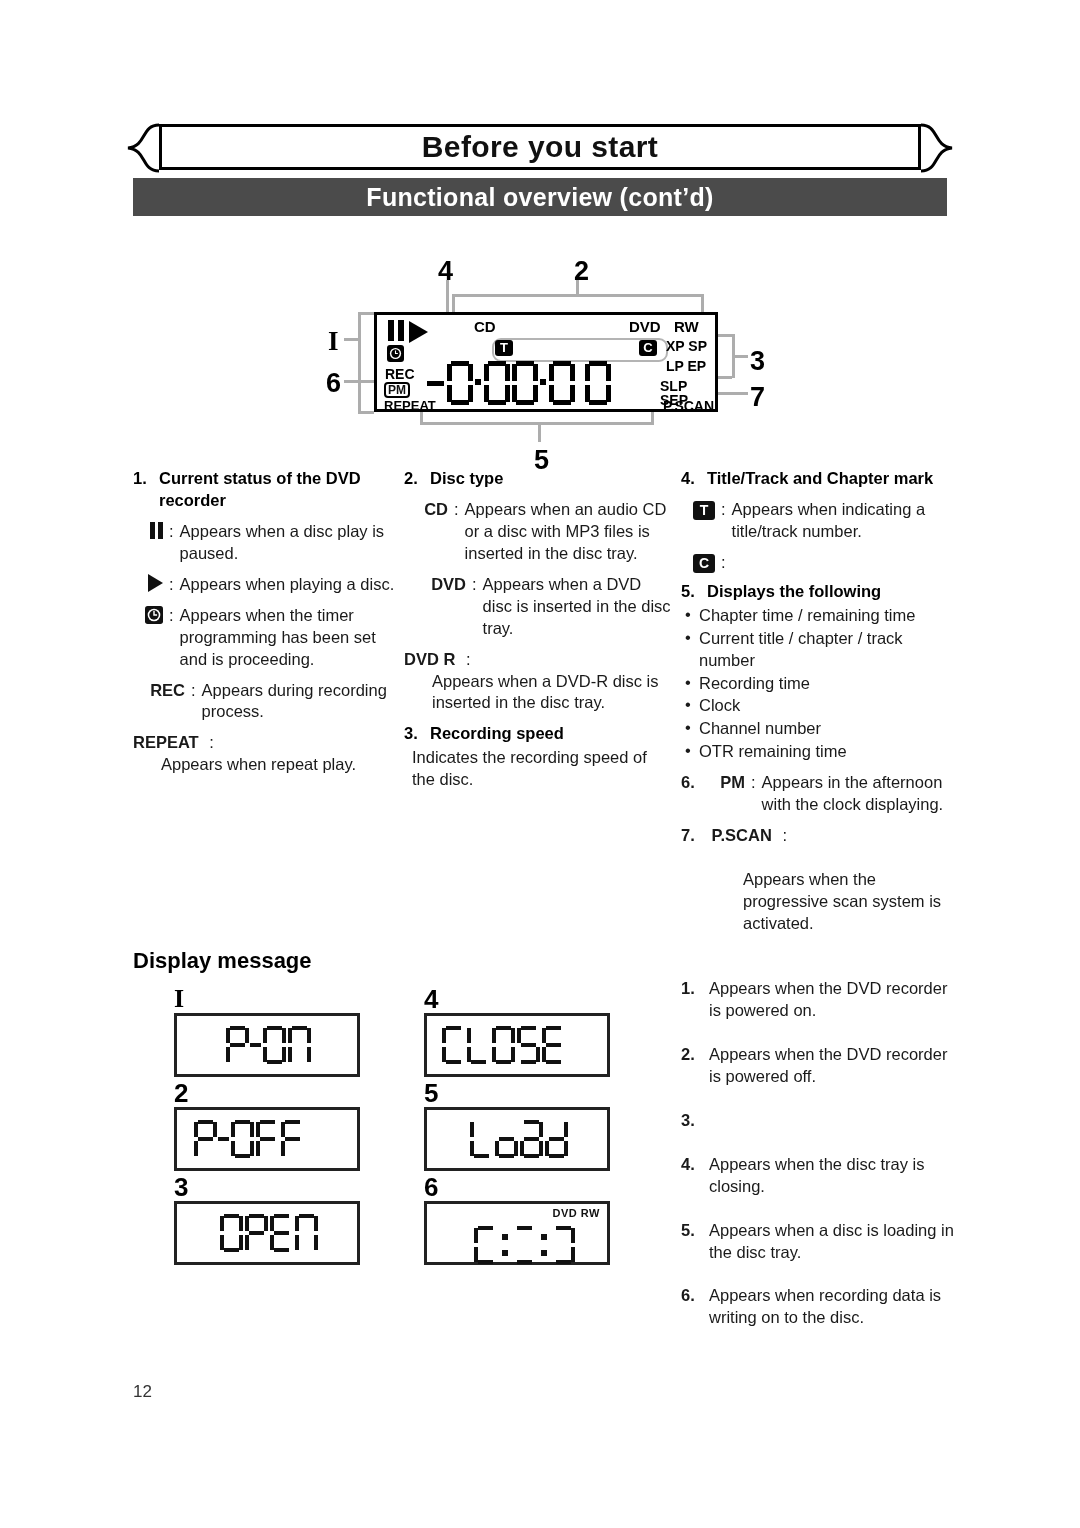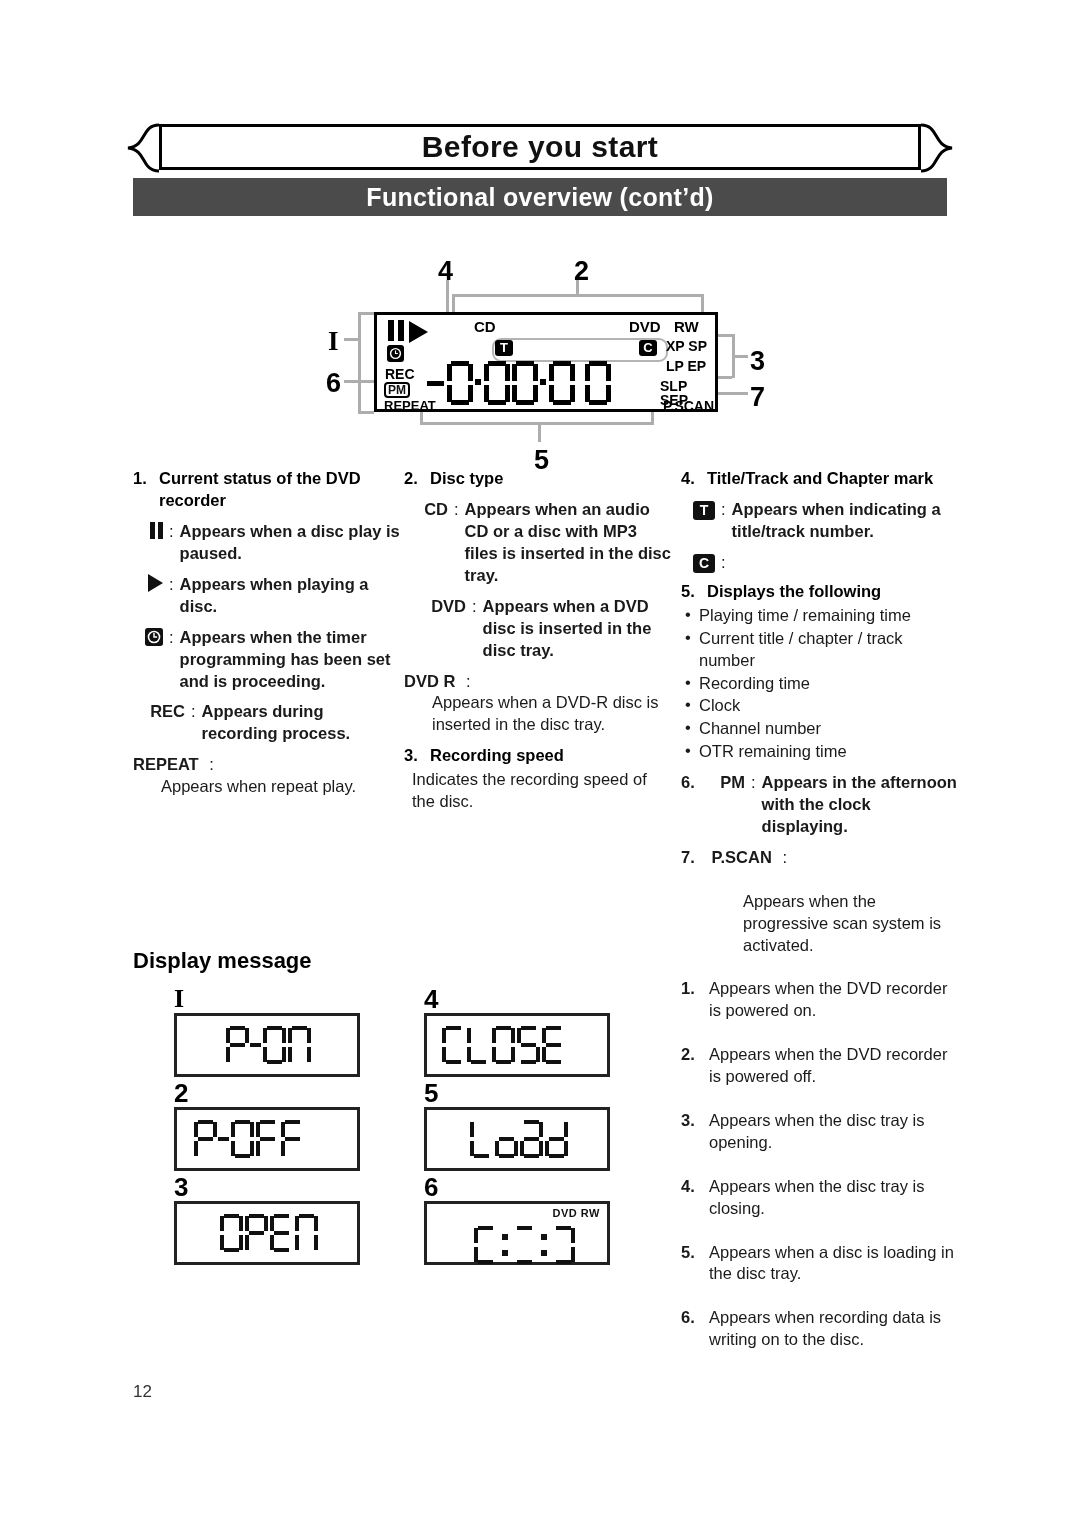--- a/index.html
+++ b/index.html
@@ -88,21 +88,21 @@
   .colB{left:404px;top:468px;width:268px;}
   .colC{left:681px;top:468px;width:278px;}
 
   .hd{font-weight:bold;font-size:16.5px;color:#000;margin:0 0 2px 0;display:flex;}
   .hd .n{width:26px;flex:0 0 26px;}
   .hd .t{flex:1;}
 
   .defrow{display:flex;margin-top:9px;}
   .defrow .k{flex:0 0 auto;text-align:right;font-weight:bold;}
   .defrow .c{flex:0 0 auto;padding:0 6px;}
-  .defrow .v{flex:1;font-weight:bold;}
+  .defrow .v{flex:1;}
 
   .blk{margin-top:9px;}
   .blk .k{font-weight:bold;}
   .ind{padding-left:28px;}
   .ind2{padding-left:62px;margin-top:22px;}
 
   ul.bl{margin:2px 0 0 0;padding:0;list-style:none;}
   ul.bl li{position:relative;padding-left:18px;margin-bottom:1px;}
   ul.bl li:before{content:"•";position:absolute;left:4px;top:-1px;}
 
@@ -377,21 +377,21 @@
         <span style="display:inline-block;width:22px;height:19px;background:#111;border-radius:3px;color:#fff;font-size:14px;line-height:19px;text-align:center;font-weight:bold;">C</span>
       </span>
       <span class="c">:</span>
     </div>
 
     <div class="hd" style="margin-top:7px;">
       <span class="n">5.</span>
       <span class="t">Displays the following</span>
     </div>
     <ul class="bl">
-      <li>Playing time / remaining time</li>
+      <li>Chapter time / remaining time</li>
       <li>Current title / chapter / track number</li>
       <li>Recording time</li>
       <li>Clock</li>
       <li>Channel number</li>
       <li>OTR remaining time</li>
     </ul>
 
     <div class="defrow">
       <span class="n" style="flex:0 0 26px;font-weight:bold;">6.</span>
       <span class="k" style="flex:0 0 38px;">PM</span>
@@ -632,21 +632,20 @@
     <div class="nrow">
       <span class="n">1.</span>
       <span class="b">Appears when the DVD recorder is powered on.</span>
     </div>
     <div class="nrow">
       <span class="n">2.</span>
       <span class="b">Appears when the DVD recorder is powered off.</span>
     </div>
     <div class="nrow">
       <span class="n">3.</span>
-      <span class="b">Appears when the disc tray is opening.</span>
     </div>
     <div class="nrow">
       <span class="n">4.</span>
       <span class="b">Appears when the disc tray is closing.</span>
     </div>
     <div class="nrow">
       <span class="n">5.</span>
       <span class="b">Appears when a disc is loading in the disc tray.</span>
     </div>
     <div class="nrow">

